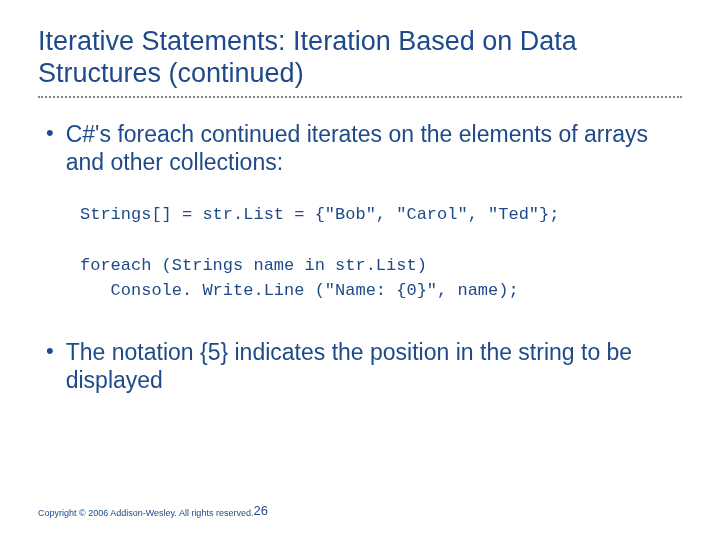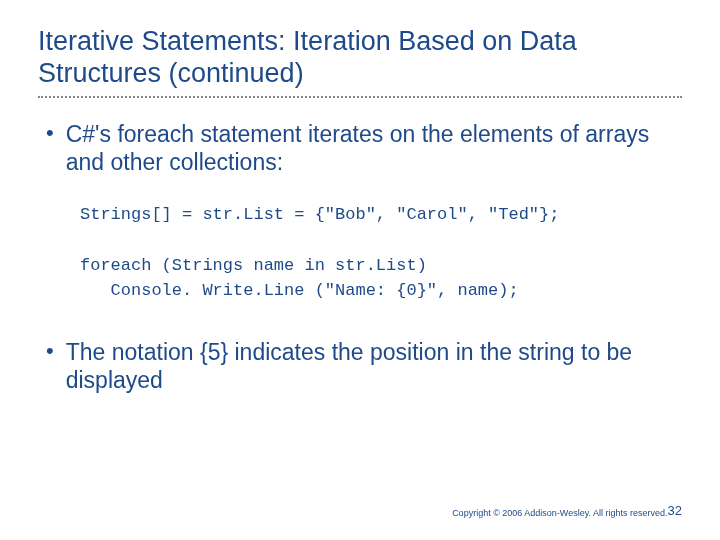--- a/index.html
+++ b/index.html
@@ -57,21 +57,21 @@
     line-height: 1.5;
     margin: 8px 0 34px 34px;
     white-space: pre;
   }
   .footer {
     position: absolute;
     bottom: 22px;
     left: 38px;
     right: 38px;
     display: flex;
-    justify-content: flex-end;
+    justify-content: flex-start;
     align-items: flex-end;
   }
   .copyright {
     color: #1e4a8a;
     font-size: 9px;
   }
   .page-num {
     color: #1e4a8a;
     font-size: 13px;
   }
@@ -79,32 +79,32 @@
 </head>
 <body>
 
 <div class="slide">
   <h1 class="title">Iterative Statements: Iteration Based on Data Structures (continued)</h1>
   <hr class="divider">
   <div class="content">
 
     <div class="bullet-row">
       <span class="bullet">•</span>
-      <span class="bullet-text">C#'s foreach statement iterates on the elements of arrays and other collections:</span>
+      <span class="bullet-text">C#'s foreach continued iterates on the elements of arrays and other collections:</span>
     </div>
 
     <div class="code-block">Strings[] = str.List = {"Bob", "Carol", "Ted"};
 
 foreach (Strings name in str.List)
    Console. Write.Line ("Name: {0}", name);</div>
 
     <div class="bullet-row">
       <span class="bullet">•</span>
       <span class="bullet-text">The notation {5} indicates the position in the string to be displayed</span>
     </div>
 
   </div>
 
   <div class="footer">
     <span class="copyright">Copyright © 2006 Addison-Wesley. All rights reserved.</span>
-    <span class="page-num">32</span>
+    <span class="page-num">26</span>
   </div>
 </div>
 
 </body></html>

